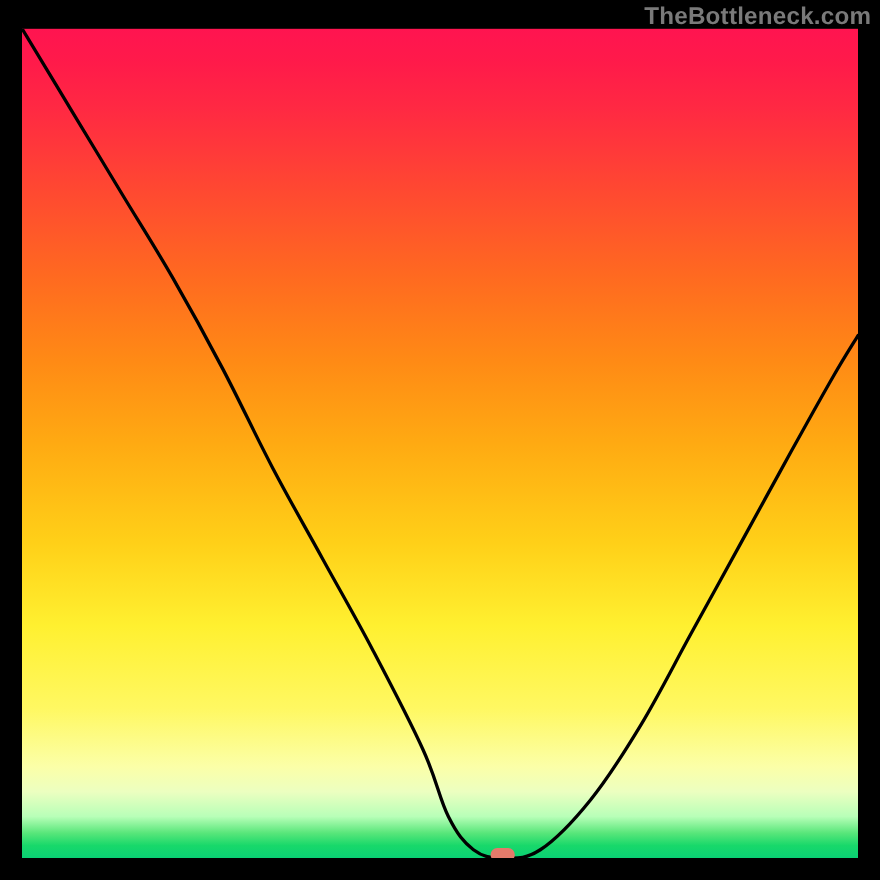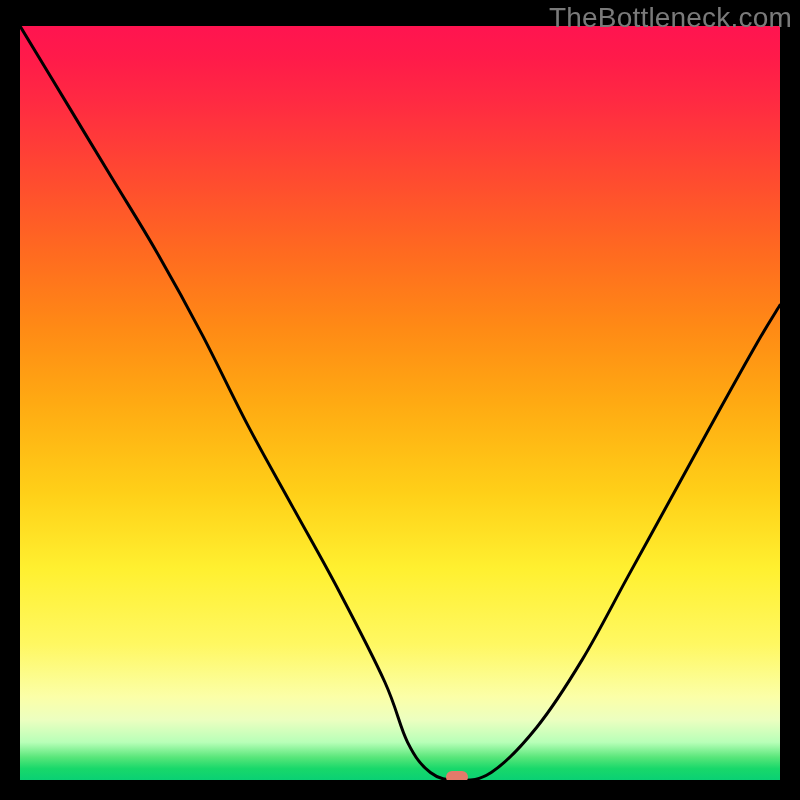--- a/index.html
+++ b/index.html
@@ -15,22 +15,22 @@
     position: relative;
     width: 800px;
     height: 800px;
     background: #000;
   }
   .watermark {
     position: absolute;
     top: 2px;
     right: 8px;
     color: #7a7a7a;
-    font-size: 28px;
-    font-weight: 400;
+    font-size: 22px;
+    font-weight: 700;
     letter-spacing: 0.2px;
     z-index: 10;
   }
   .plot-area {
     position: absolute;
     left: 20px;
     top: 26px;
     width: 760px;
     height: 754px;
     overflow: hidden;

